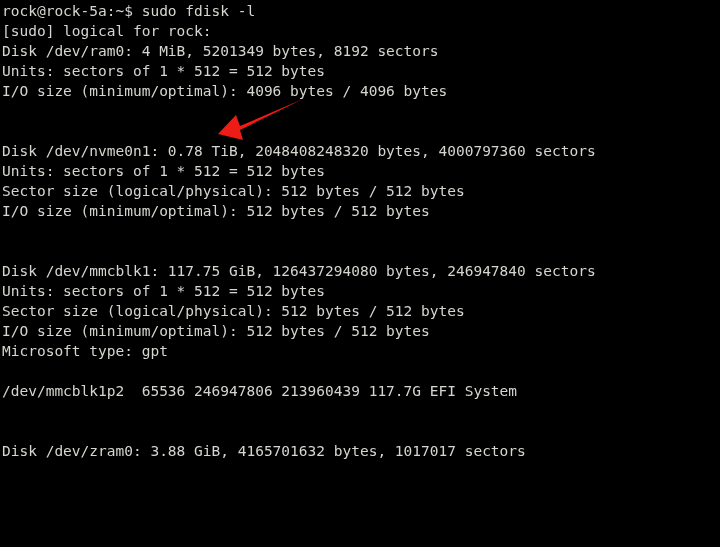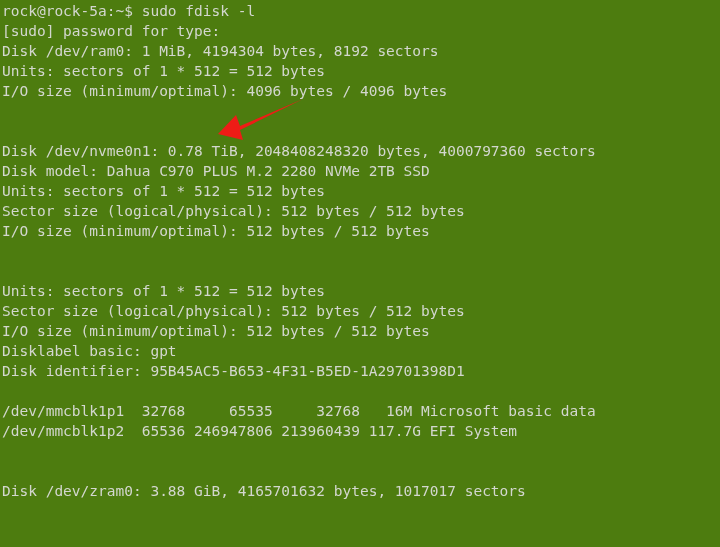--- a/index.html
+++ b/index.html
@@ -43,44 +43,42 @@
     left: 205px;
     top: 98px;
     width: 100px;
     height: 48px;
     pointer-events: none;
   }
 </style>
 </head>
 <body>
 
-<div id="terminal" style="background: #4d7c0f; color: rgb(211, 215, 207);">
+<div id="terminal" style="background: #000000; color: rgb(211, 215, 207);">
   <div id="screen">
 
   <div class="line">rock@rock-5a:~$ sudo fdisk -l</div>
-      <div class="line">[sudo] password for type:</div>
-      <div class="line">Disk /dev/ram0: 1 MiB, 4194304 bytes, 8192 sectors</div>
+      <div class="line">[sudo] logical for rock:</div>
+      <div class="line">Disk /dev/ram0: 4 MiB, 5201349 bytes, 8192 sectors</div>
       <div class="line">Units: sectors of 1 * 512 = 512 bytes</div>
       <div class="line">I/O size (minimum/optimal): 4096 bytes / 4096 bytes</div>
       <div class="line blank"></div>
       <div class="line blank"></div>
       <div class="line">Disk /dev/nvme0n1: 0.78 TiB, 2048408248320 bytes, 4000797360 sectors</div>
-      <div class="line">Disk model: Dahua C970 PLUS M.2 2280 NVMe 2TB SSD</div>
       <div class="line">Units: sectors of 1 * 512 = 512 bytes</div>
       <div class="line">Sector size (logical/physical): 512 bytes / 512 bytes</div>
       <div class="line">I/O size (minimum/optimal): 512 bytes / 512 bytes</div>
       <div class="line blank"></div>
       <div class="line blank"></div>
+      <div class="line">Disk /dev/mmcblk1: 117.75 GiB, 126437294080 bytes, 246947840 sectors</div>
       <div class="line">Units: sectors of 1 * 512 = 512 bytes</div>
       <div class="line">Sector size (logical/physical): 512 bytes / 512 bytes</div>
       <div class="line">I/O size (minimum/optimal): 512 bytes / 512 bytes</div>
-      <div class="line">Disklabel basic: gpt</div>
-      <div class="line">Disk identifier: 95B45AC5-B653-4F31-B5ED-1A29701398D1</div>
+      <div class="line">Microsoft type: gpt</div>
       <div class="line blank"></div>
-      <div class="line">/dev/mmcblk1p1  32768     65535     32768   16M Microsoft basic data</div>
       <div class="line">/dev/mmcblk1p2  65536 246947806 213960439 117.7G EFI System</div>
       <div class="line blank"></div>
       <div class="line blank"></div>
       <div class="line">Disk /dev/zram0: 3.88 GiB, 4165701632 bytes, 1017017 sectors</div>
     </div>
 
   <svg id="arrow-annotation" viewBox="0 0 100 48" xmlns="http://www.w3.org/2000/svg">
     <path d="M 98 1 L 35 28 L 31 17 L 13 36 L 38 42 L 35 32 Z" fill="#ee1c16"></path>
   </svg>
 </div>

